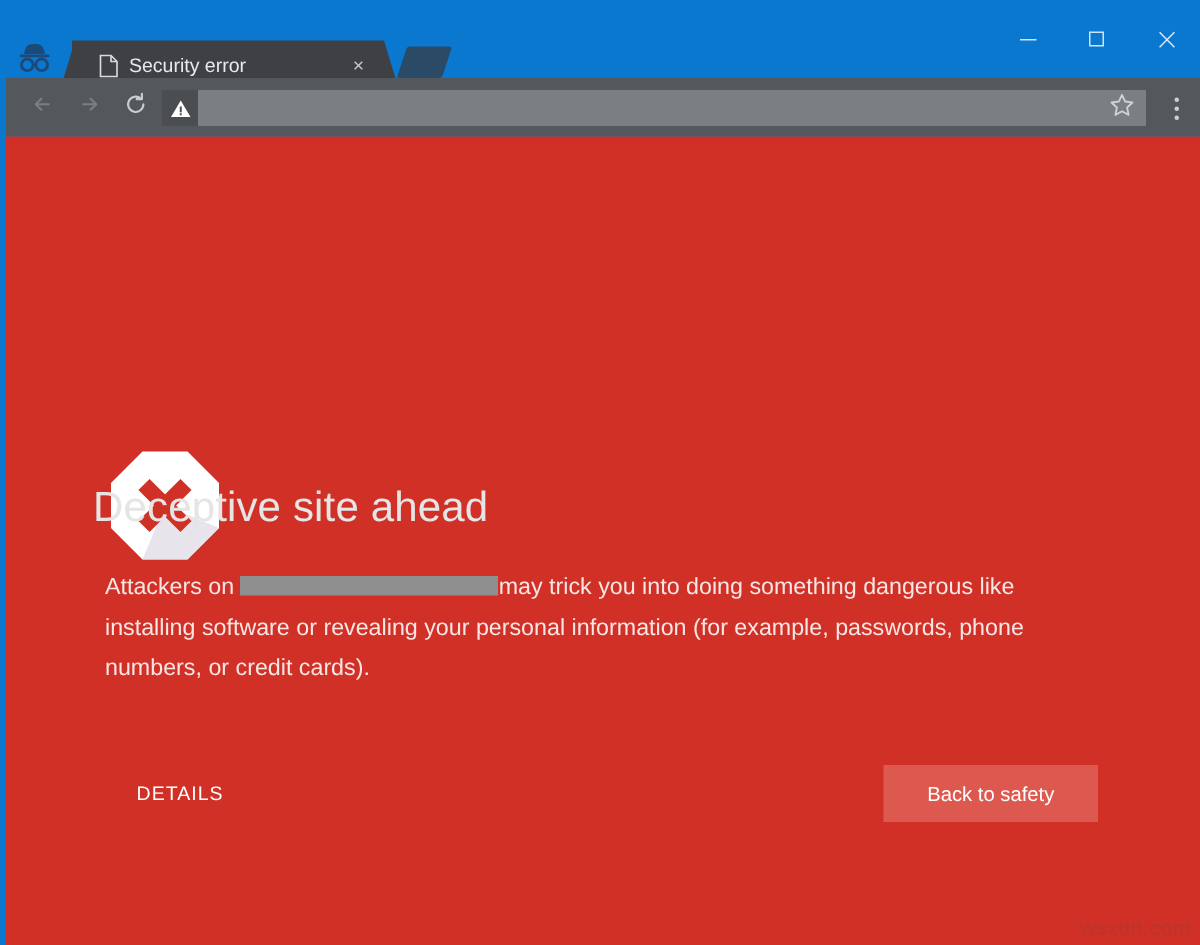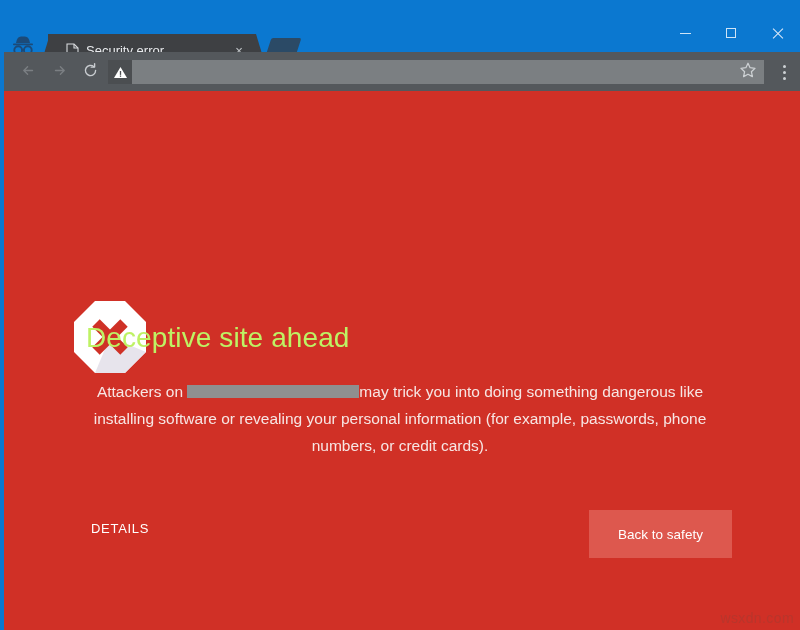--- a/index.html
+++ b/index.html
@@ -21,21 +21,21 @@
     position: relative;
     width: 800px;
     height: 630px;
     background: #0b78d0;
     box-sizing: border-box;
   }
 
   
   .titlebar {
     position: absolute;
-    left: 0; top: 15px;
+    left: 0; top: 8px;
     width: 800px;
     height: 52px;
     background: #0b78d0;
   }
 
   .incognito-badge {
     position: absolute;
     left: 8px;
     top: 18px;
     width: 30px;
@@ -241,40 +241,39 @@
   .octagon-wrap {
     position: absolute;
     left: 68px;
     top: 208px;
     width: 76px;
     height: 76px;
   }
 
   .headline {
     position: absolute;
-    left: 82px;
+    left: 58px;
     top: 230px;
     width: 660px;
     font-size: 28px;
     font-weight: 300;
-    color: #bef264;
+    color: #e5e5e5;
     letter-spacing: 0.1px;
     line-height: 34px;
   }
 
   .bodytext {
     position: absolute;
     left: 66px;
     top: 287px;
     width: 660px;
     font-size: 15.5px;
     font-weight: 400;
     color: #f7e6e4;
     line-height: 27px;
-    text-align: center;
   }
   .redaction {
     display: inline-block;
     width: 172px;
     height: 13px;
     background: #8f8f8f;
     vertical-align: middle;
     position: relative;
     top: -1px;
   }
@@ -288,21 +287,21 @@
     color: #ffffff;
     font-weight: 400;
     margin-left: 21px;
   }
 
   .safety-btn {
     position: absolute;
     left: 585px;
     top: 419px;
     width: 143px;
-    height: 48px;
+    height: 38px;
     background: #dd584e;
     border: none;
     color: #ffffff;
     font-size: 13.5px;
     font-family: "Liberation Sans", sans-serif;
     cursor: pointer;
     padding: 10px;
   }
 
   .watermark {

